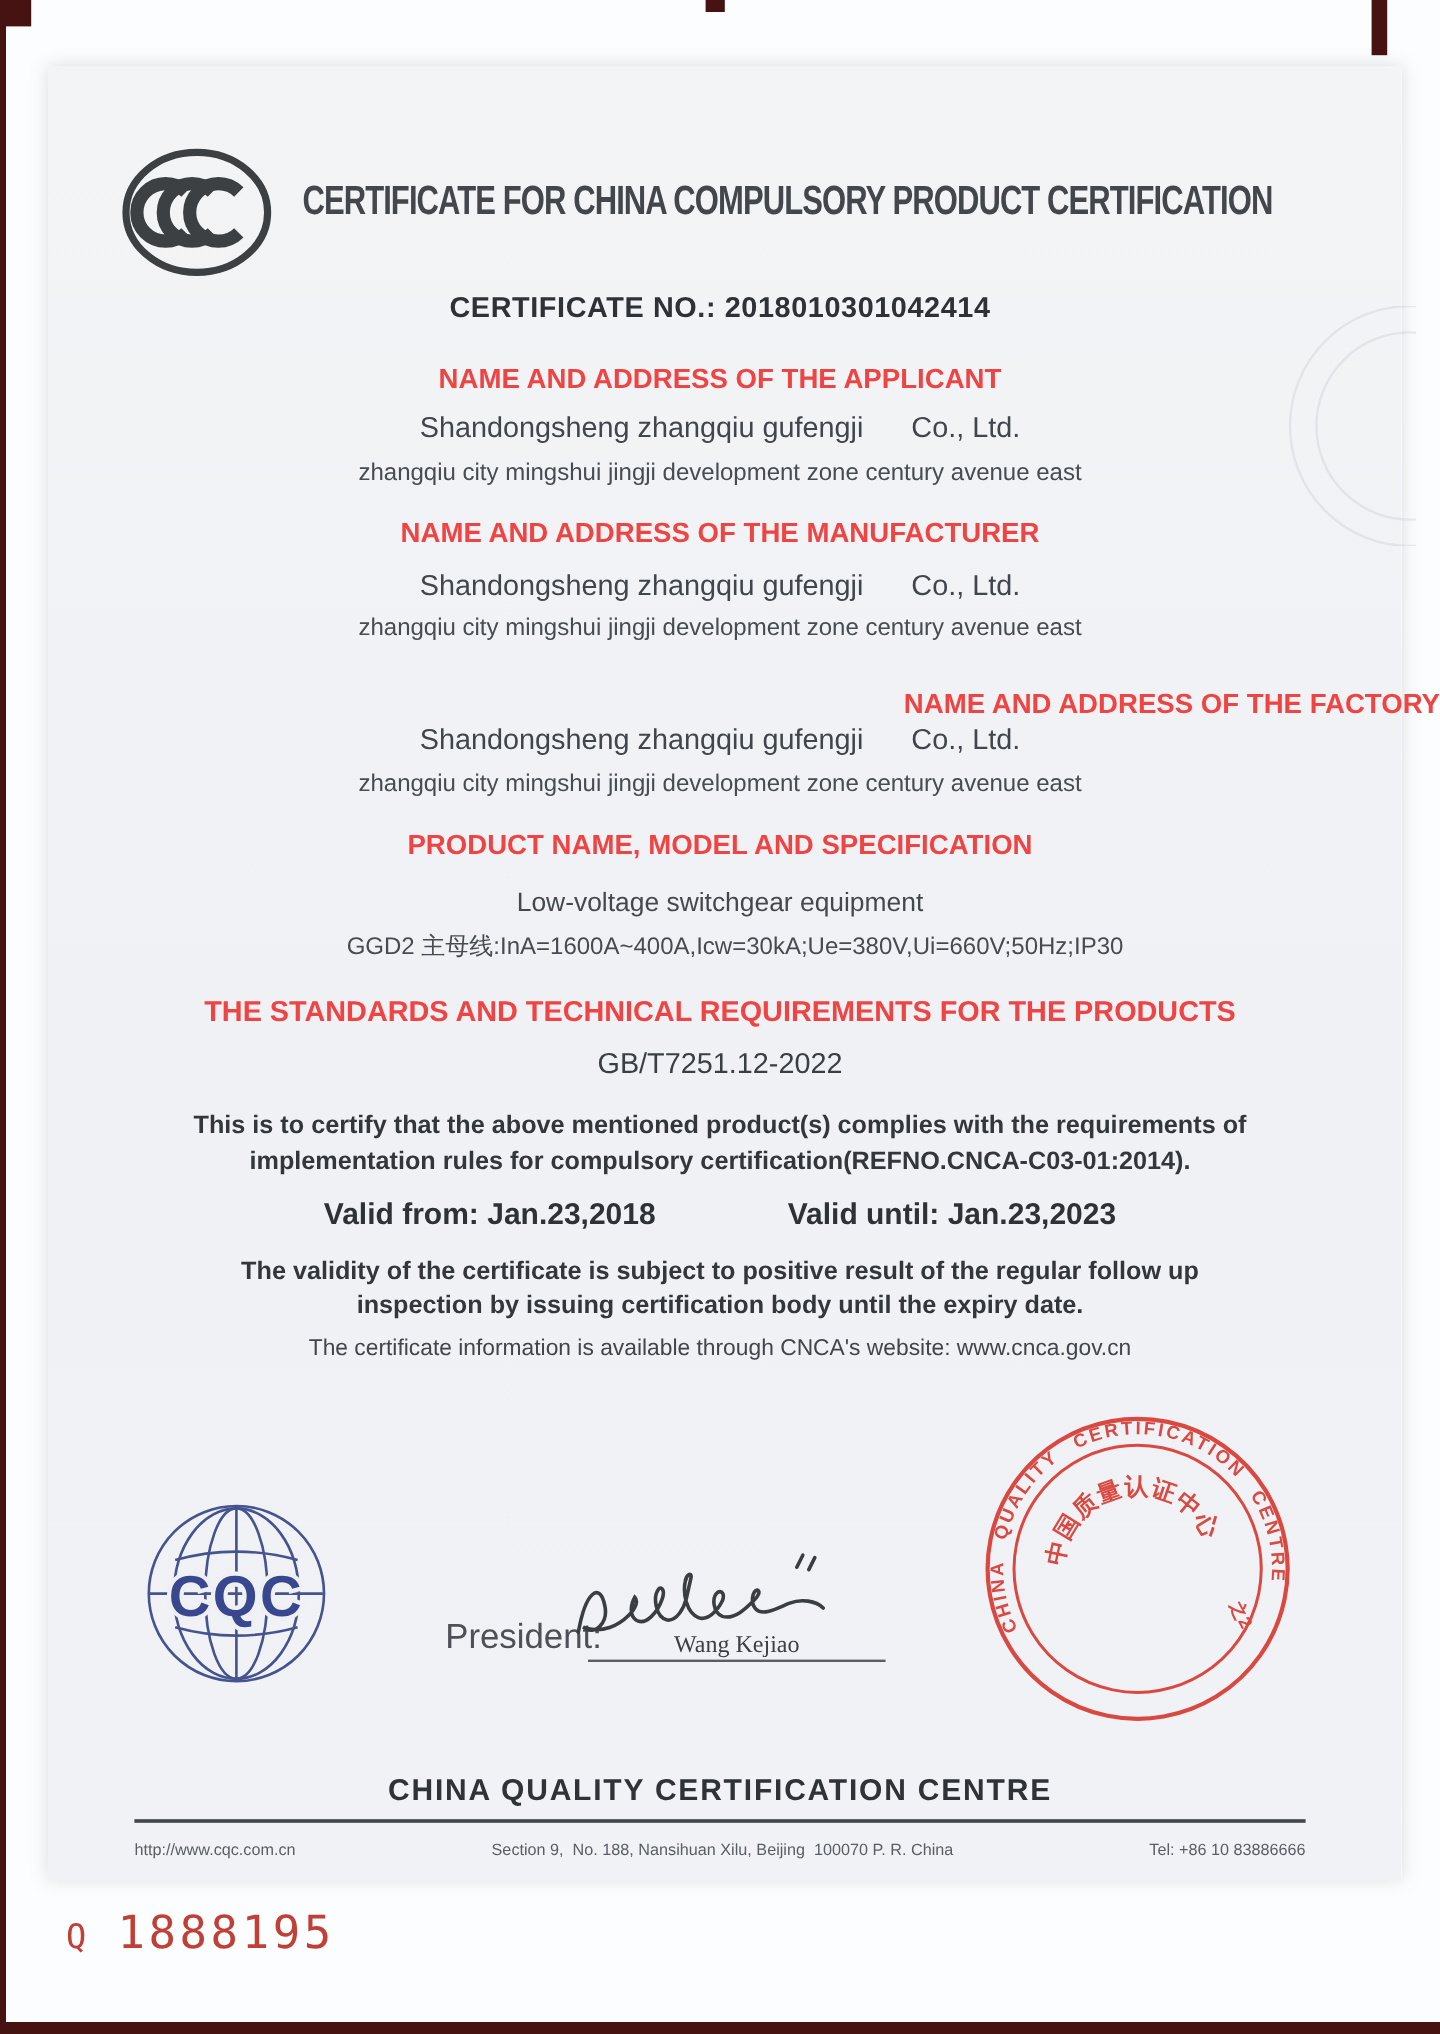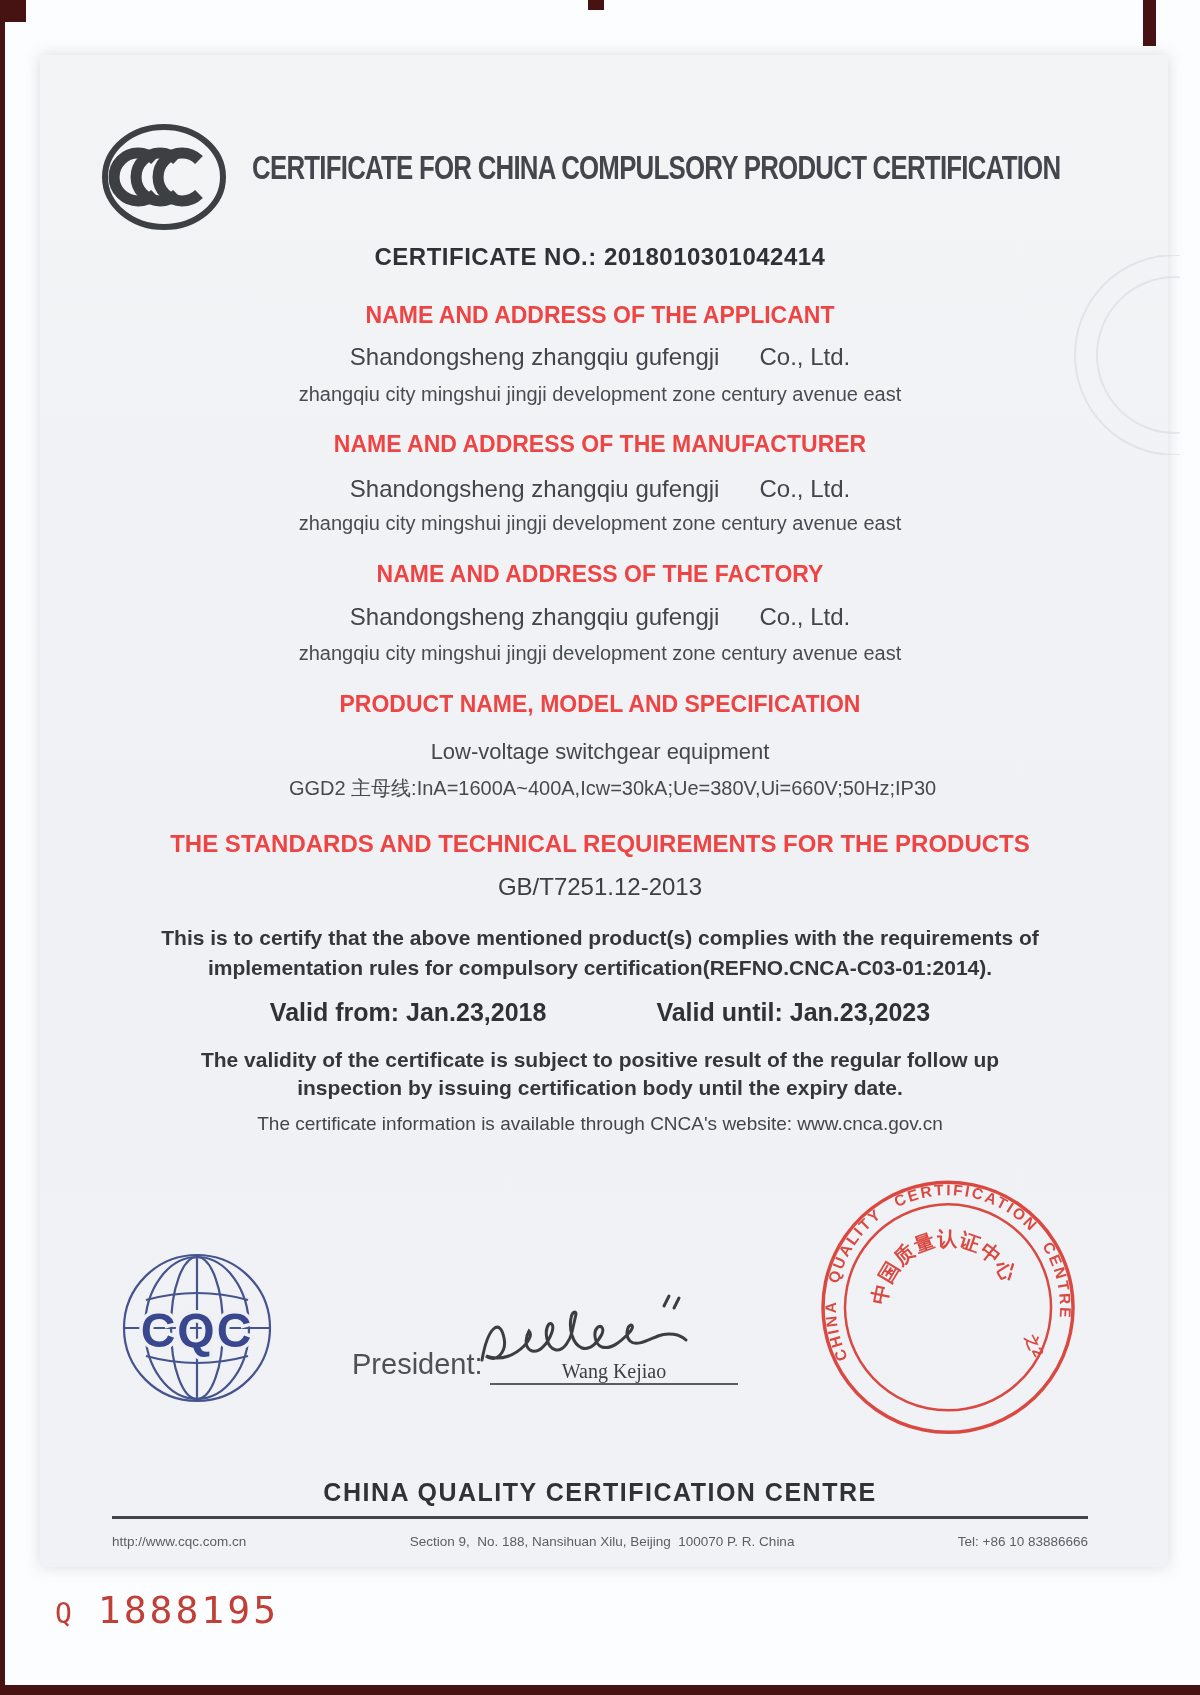--- a/index.html
+++ b/index.html
@@ -70,30 +70,30 @@
   <div class="center certno" style="top:243px;">CERTIFICATE NO.: 2018010301042414</div>
 
   <div class="center sec-h" style="top:302px;">NAME AND ADDRESS OF THE APPLICANT</div>
   <div class="center sec-name" style="top:343px;">Shandongsheng zhangqiu gufengji      Co., Ltd.</div>
   <div class="center sec-addr" style="top:383px;">zhangqiu city mingshui jingji development zone century avenue east</div>
 
   <div class="center sec-h" style="top:431px;">NAME AND ADDRESS OF THE MANUFACTURER</div>
   <div class="center sec-name" style="top:475px;">Shandongsheng zhangqiu gufengji      Co., Ltd.</div>
   <div class="center sec-addr" style="top:512px;">zhangqiu city mingshui jingji development zone century avenue east</div>
 
-  <div class="center sec-h" style="top:561px;">NAME AND ADDRESS OF THE FACTORY</div>
+  <div class="center sec-h" style="top:573px;text-align:right;">NAME AND ADDRESS OF THE FACTORY</div>
   <div class="center sec-name" style="top:603px;">Shandongsheng zhangqiu gufengji      Co., Ltd.</div>
   <div class="center sec-addr" style="top:642px;">zhangqiu city mingshui jingji development zone century avenue east</div>
 
   <div class="center prod-name" style="top:739px;">Low-voltage switchgear equipment</div>
   <div class="center sec-h" style="top:691px;">PRODUCT NAME, MODEL AND SPECIFICATION</div>
   <div class="center spec" style="top:775px;padding-left:25px;">GGD2 主母线:InA=1600A~400A,Icw=30kA;Ue=380V,Ui=660V;50Hz;IP30</div>
 
   <div class="center sec-h" style="top:830px;font-size:24px;">THE STANDARDS AND TECHNICAL REQUIREMENTS FOR THE PRODUCTS</div>
-  <div class="center std-val" style="top:873px;">GB/T7251.12-2013</div>
+  <div class="center std-val" style="top:873px;">GB/T7251.12-2022</div>
 
   <div class="center para" style="top:923px;">This is to certify that the above mentioned product(s) complies with the requirements of</div>
   <div class="center para" style="top:953px;">implementation rules for compulsory certification(REFNO.CNCA-C03-01:2014).</div>
 
   <div class="abs valid-row" style="left:0;right:0;top:998px;">
     <span>Valid from: Jan.23,2018</span>
     <span>Valid until: Jan.23,2023</span>
   </div>
 
   <div class="center para2" style="top:1074px;">inspection by issuing certification body until the expiry date.</div>
@@ -106,21 +106,21 @@
       <ellipse cx="85" cy="80" rx="26" ry="71"></ellipse>
       <ellipse cx="85" cy="80" rx="52" ry="71"></ellipse>
       <line x1="85" y1="9" x2="85" y2="151"></line>
       <line x1="13" y1="80" x2="157" y2="80"></line>
       <path d="M 34 52 Q 85 38 136 52"></path>
       <path d="M 34 108 Q 85 122 136 108"></path>
     </g>
     <text x="85" y="99" text-anchor="middle" font-size="48" font-weight="bold" fill="#39488e" stroke="#eef0f4" stroke-width="7" paint-order="stroke" letter-spacing="2">CQC</text>
   </svg>
 
-  <div class="abs president" style="left:352px;top:1348px;">President:</div>
+  <div class="abs president" style="left:371px;top:1348px;">President:</div>
   <svg class="abs" style="left:468px;top:1292px;" width="290" height="96" viewBox="0 0 290 96">
     <g fill="none" stroke="#3a3d42" stroke-width="3" stroke-linecap="round">
       <path d="M14 68 C20 34 32 26 36 46 C39 60 28 72 18 64 C34 70 48 62 56 54 C62 48 64 42 61 39 C58 44 56 54 62 58 C70 63 80 52 84 40 C86 34 84 30 81 32 C76 38 78 56 88 58 C96 59 102 48 104 40 L108 22 C108 18 104 20 103 26 C101 36 104 52 114 56 C122 59 130 50 134 42 C136 37 134 33 130 35 C125 39 126 52 134 55 C144 58 154 48 160 42 C164 38 166 34 163 33 C159 34 157 44 162 49 C168 55 180 48 190 44 C200 40 212 42 218 48"></path>
       <path d="M196 14 l5 -10"></path>
       <path d="M206 16 l5 -10"></path>
     </g>
   </svg>
   <div class="sig-line" style="left:490px;top:1383px;width:248px;"></div>
   <div class="abs sig-name" style="left:490px;top:1360px;width:248px;">Wang Kejiao</div>
 

